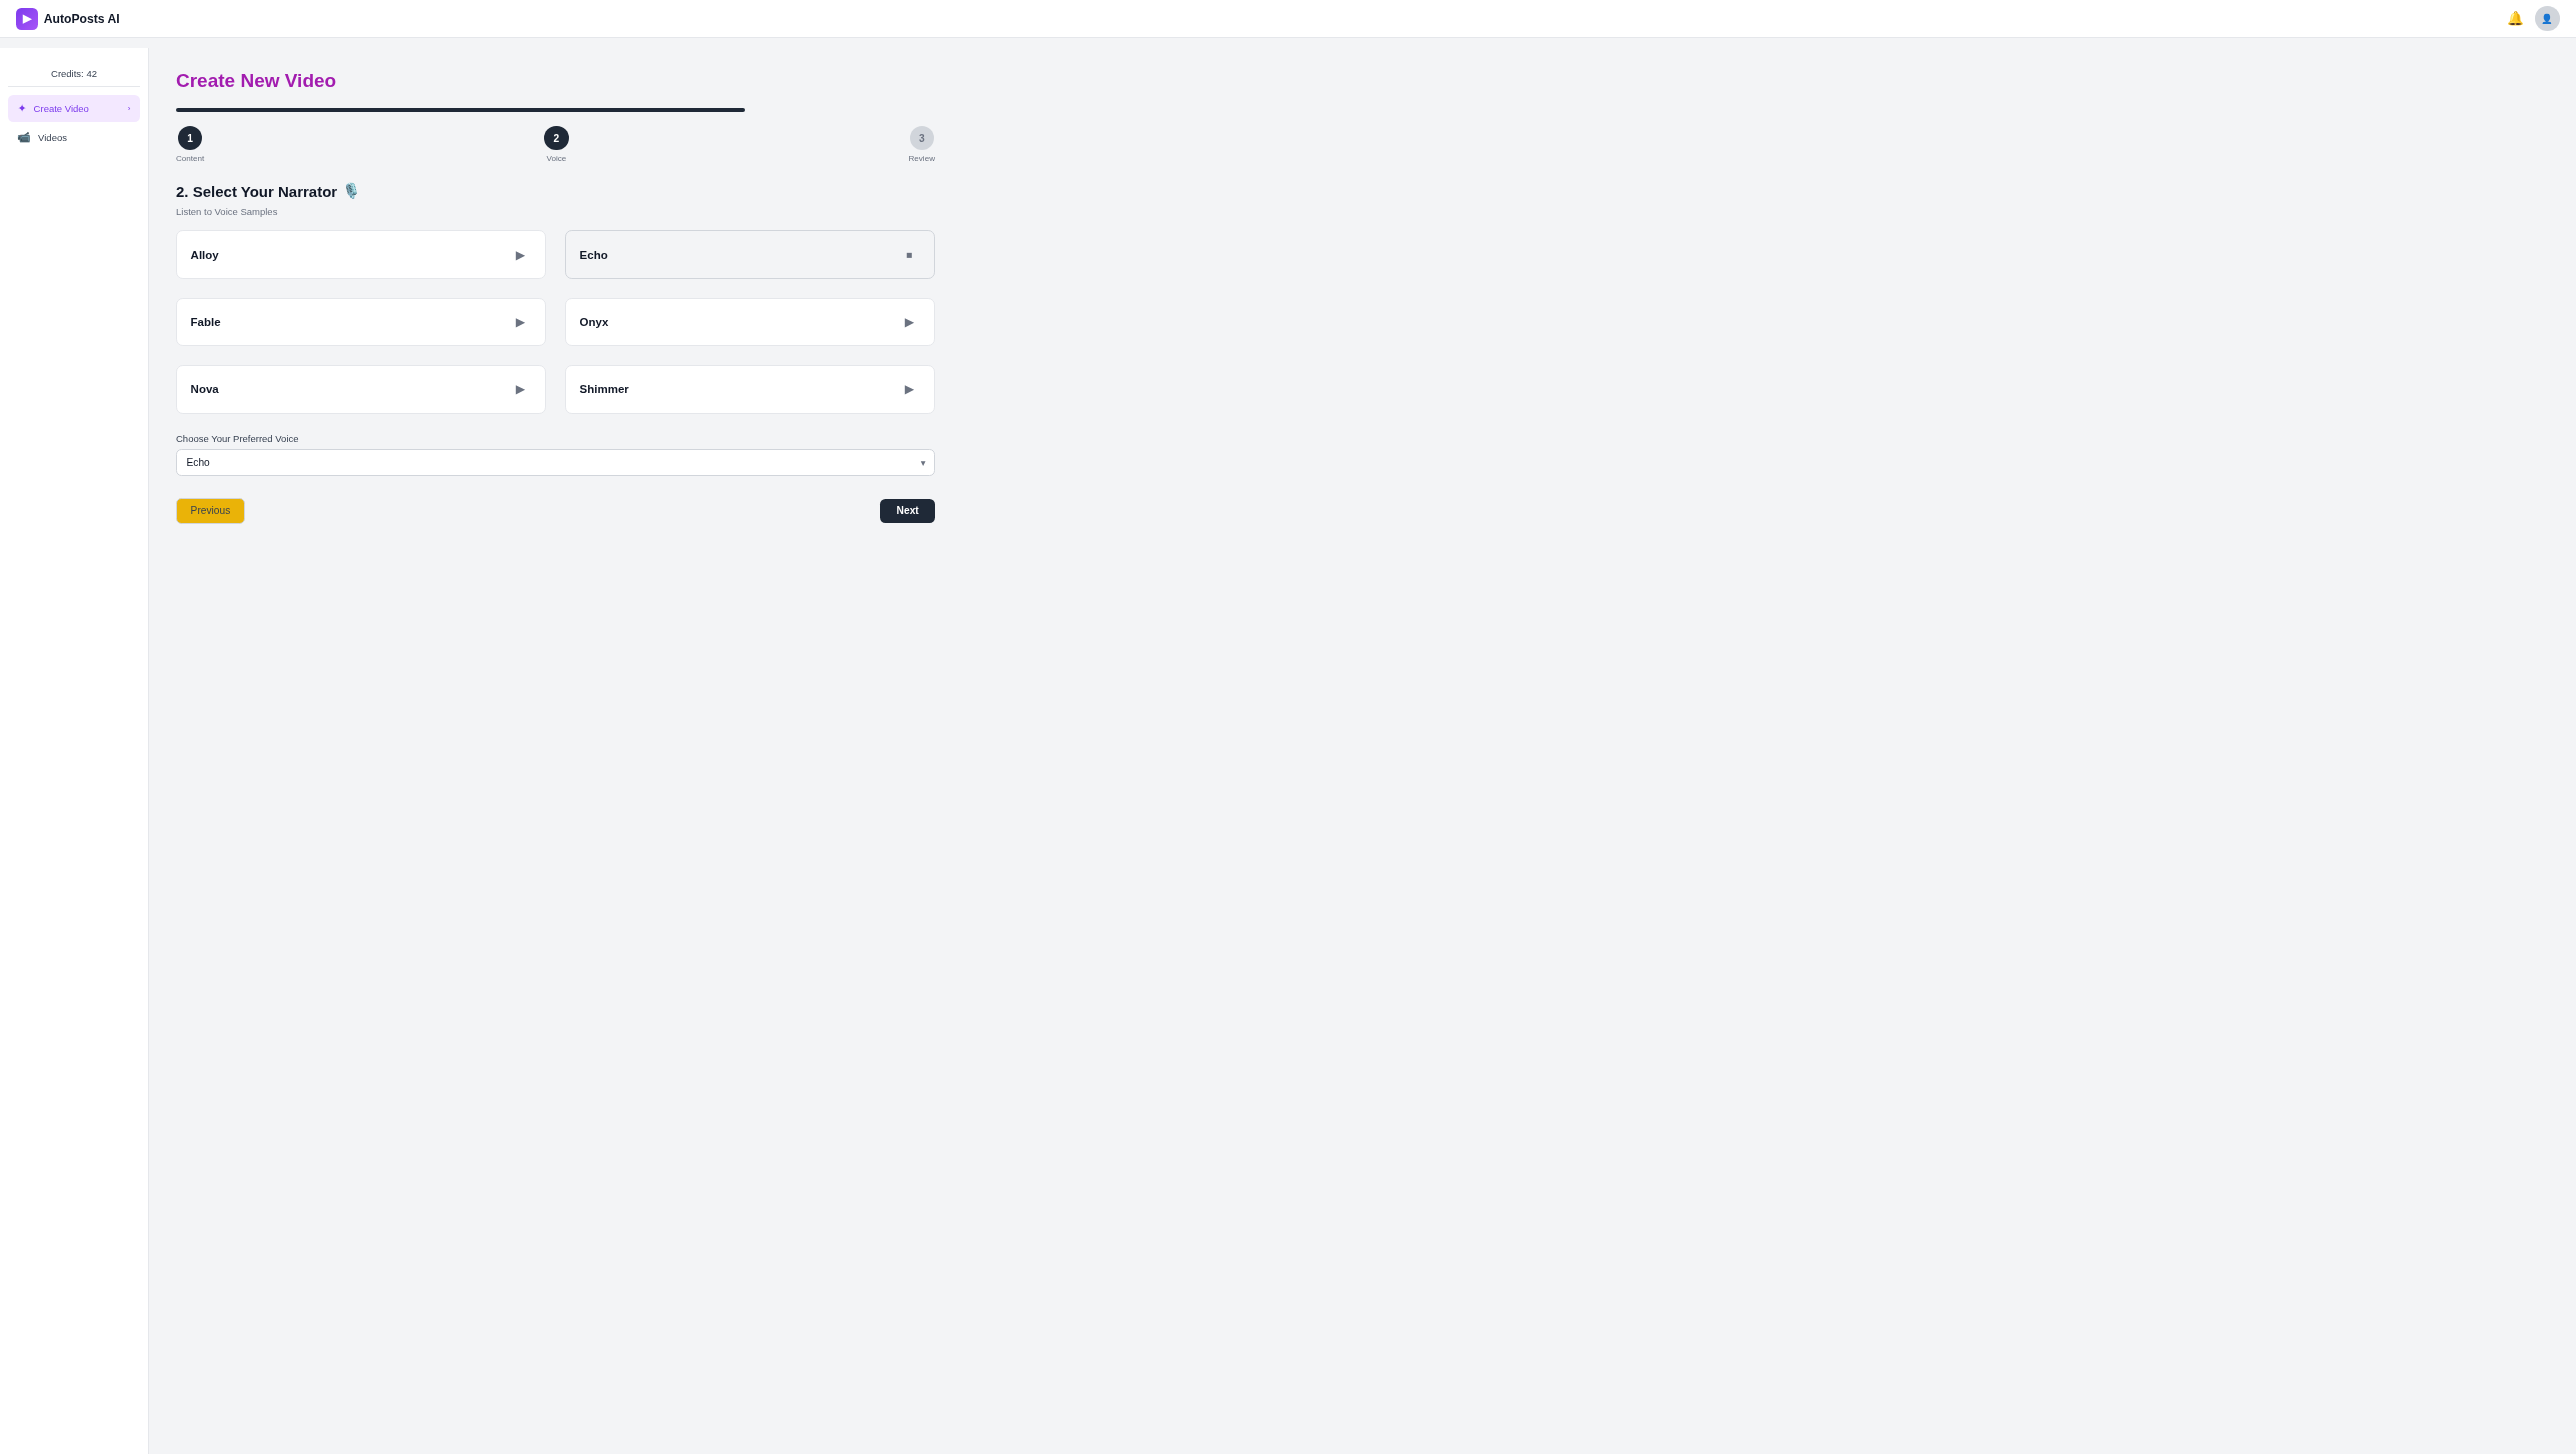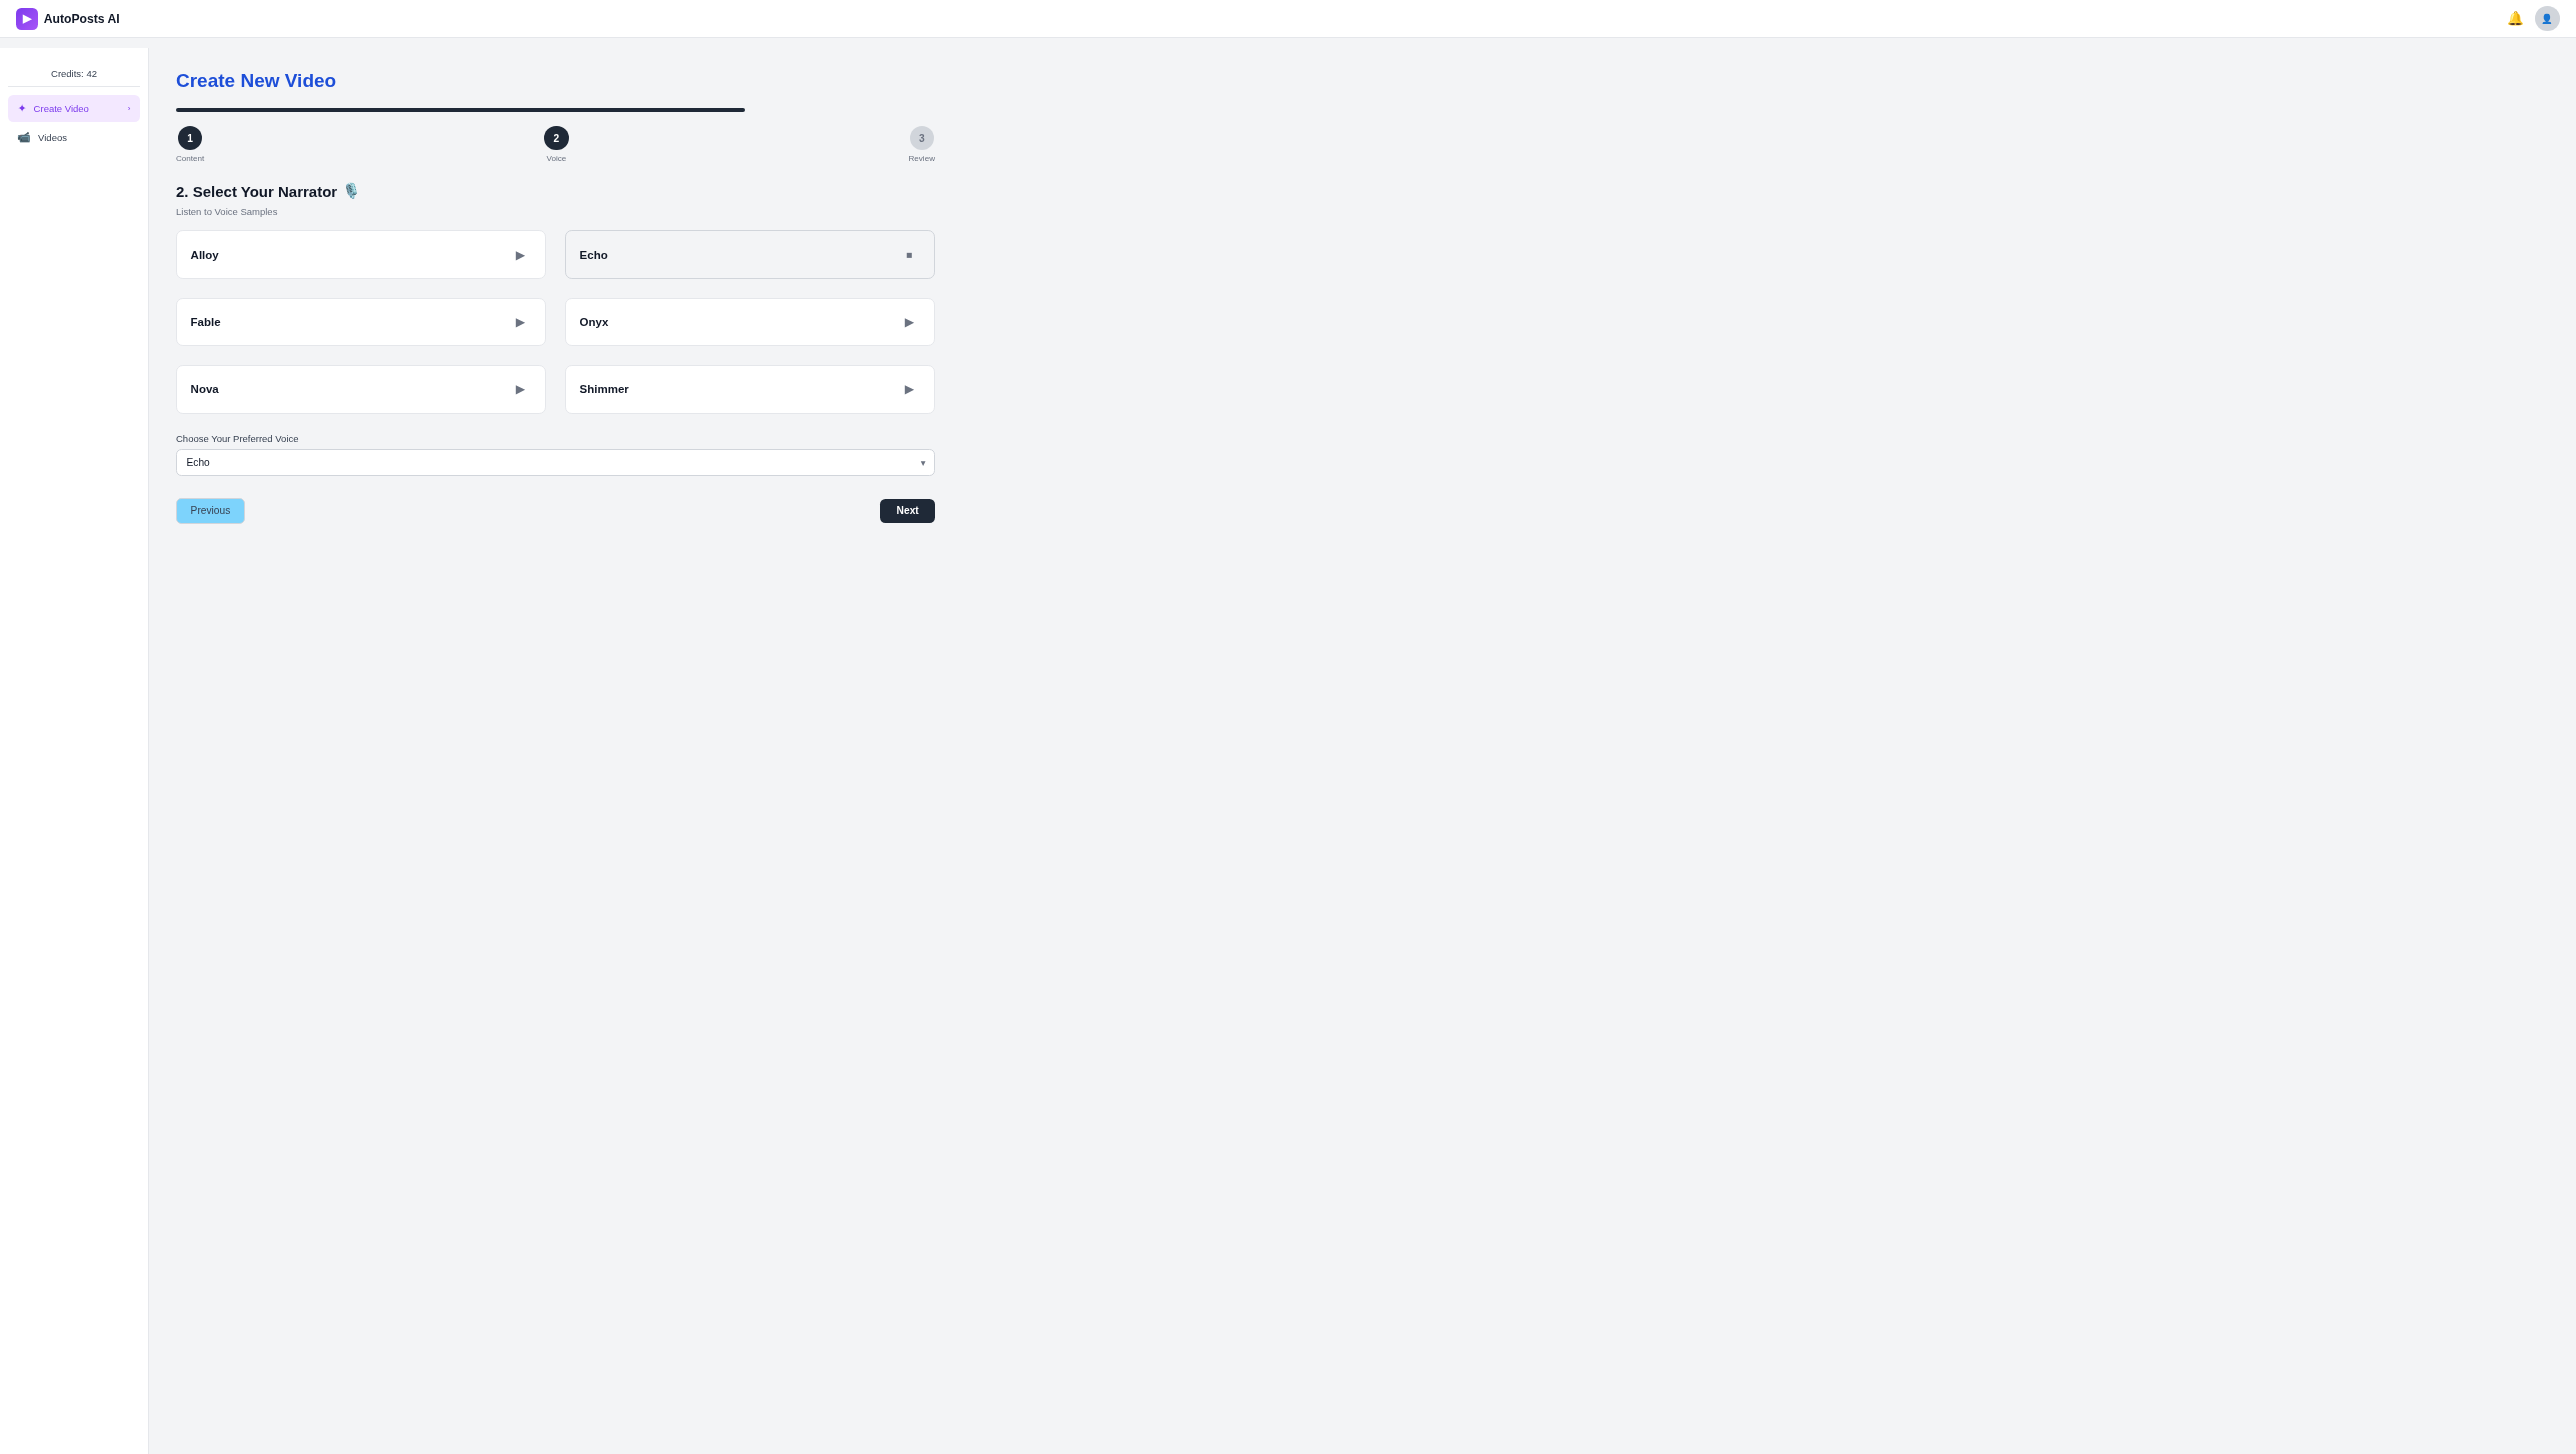--- a/index.html
+++ b/index.html
@@ -107,21 +107,21 @@
     
     .main {
       flex: 1;
       padding: 22px 27px;
       max-width: 813px;
     }
 
     .page-title {
       font-size: 19px;
       font-weight: 700;
-      color: #1d4ed8;
+      color: #a21caf;
       margin-bottom: 16.3px;
     }
 
     
     .progress-bar-container {
       margin-bottom: 19px;
     }
     .progress-track {
       height: 4.1px;
       background: #1f2937;
@@ -250,21 +250,21 @@
 
     
     .nav-buttons {
       display: flex;
       justify-content: space-between;
       align-items: center;
     }
     .btn-previous {
       padding: 6.8px 13.6px;
       border: 0.7px solid #d1d5db;
-      background: #7dd3fc;
+      background: #eab308;
       border-radius: 5.4px;
       font-size: 10.2px;
       font-weight: 500;
       color: #374151;
       cursor: pointer;
     }
     .btn-next {
       padding: 6.8px 16.3px;
       background: #1f2937;
       color: #fff;

